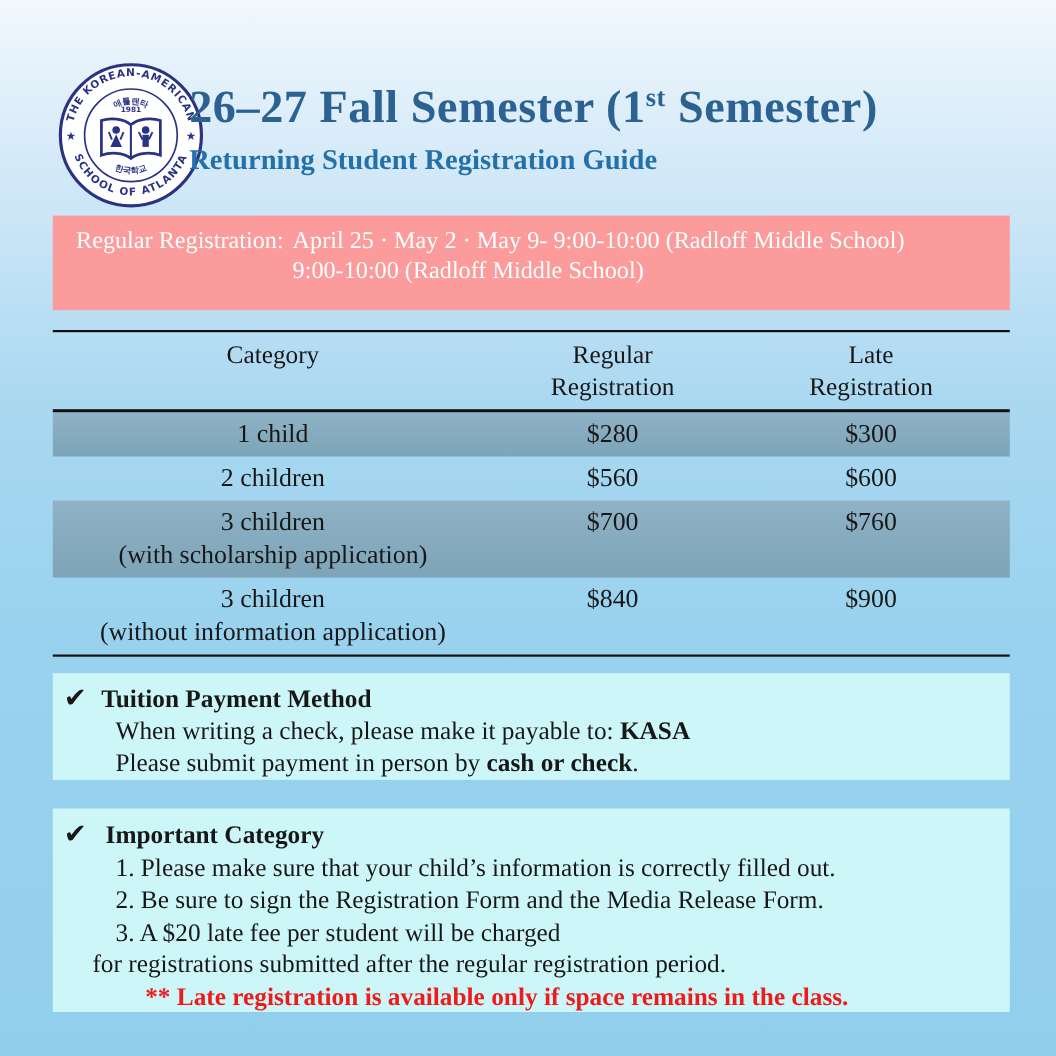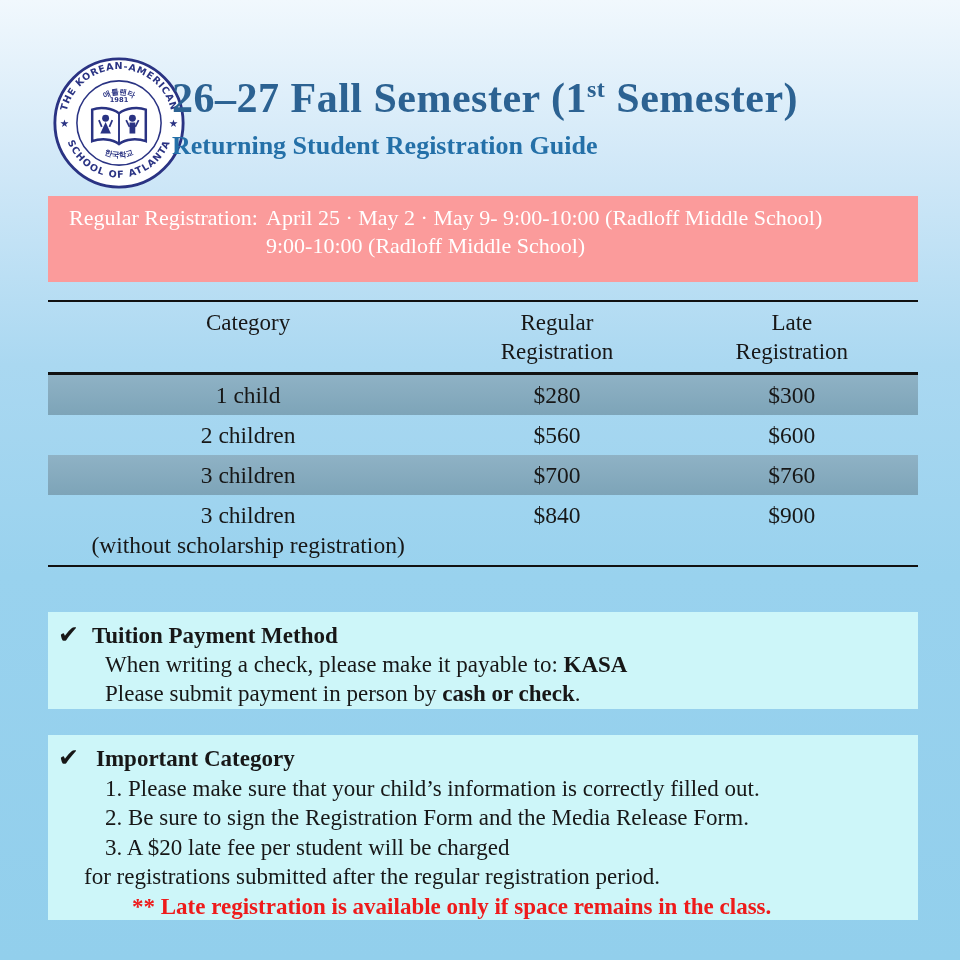--- a/index.html
+++ b/index.html
@@ -150,28 +150,29 @@
     <div class="t-row">
       <div>
         <div>2 children</div>
       </div>
       <div>$560</div>
       <div>$600</div>
     </div>
     <div class="t-row shaded">
       <div>
         <div>3 children</div>
+        <div>(with scholarship application)</div>
       </div>
       <div>$700</div>
       <div>$760</div>
     </div>
     <div class="t-row">
       <div>
         <div>3 children</div>
-        <div>(without scholarship registration)</div>
+        <div>(without information application)</div>
       </div>
       <div>$840</div>
       <div>$900</div>
     </div>
   </div>
 </div>
 
 <div class="info-box box-tuition">
   <div class="box-heading">
     <span class="check-mark">✔</span>

